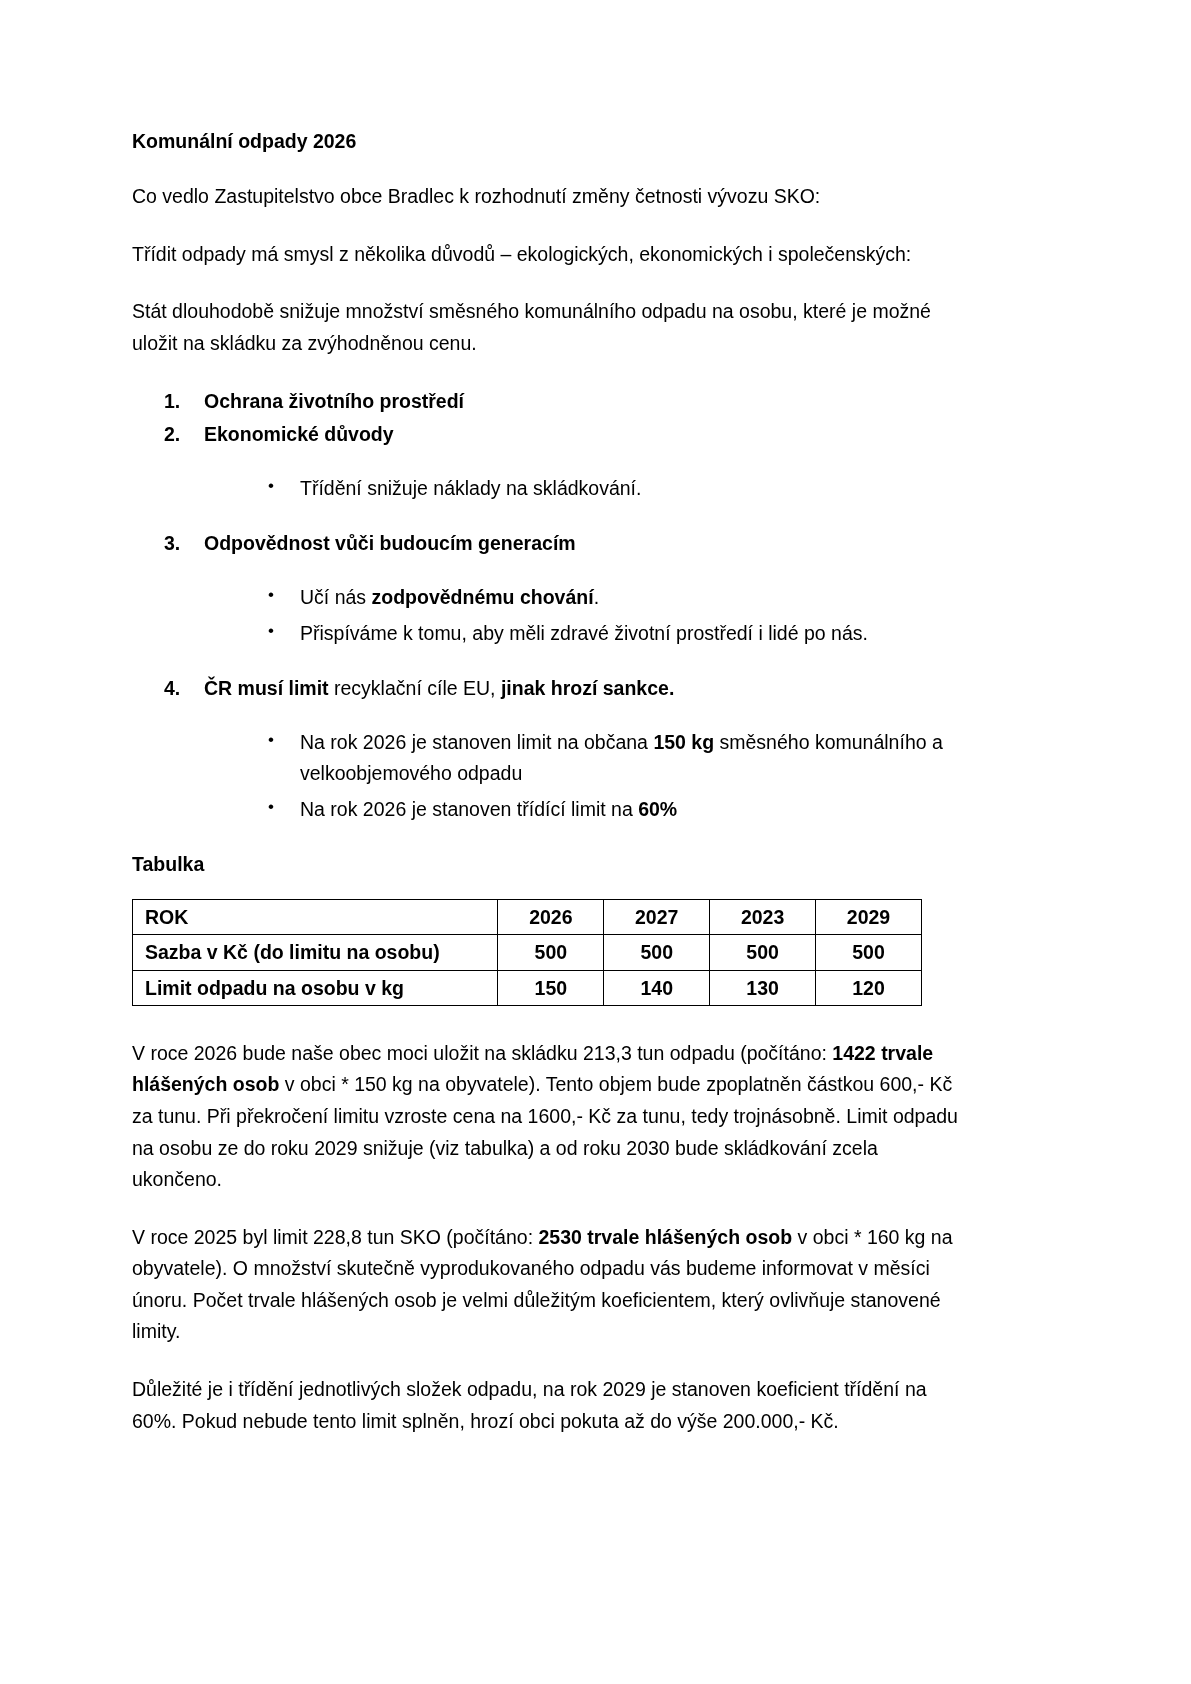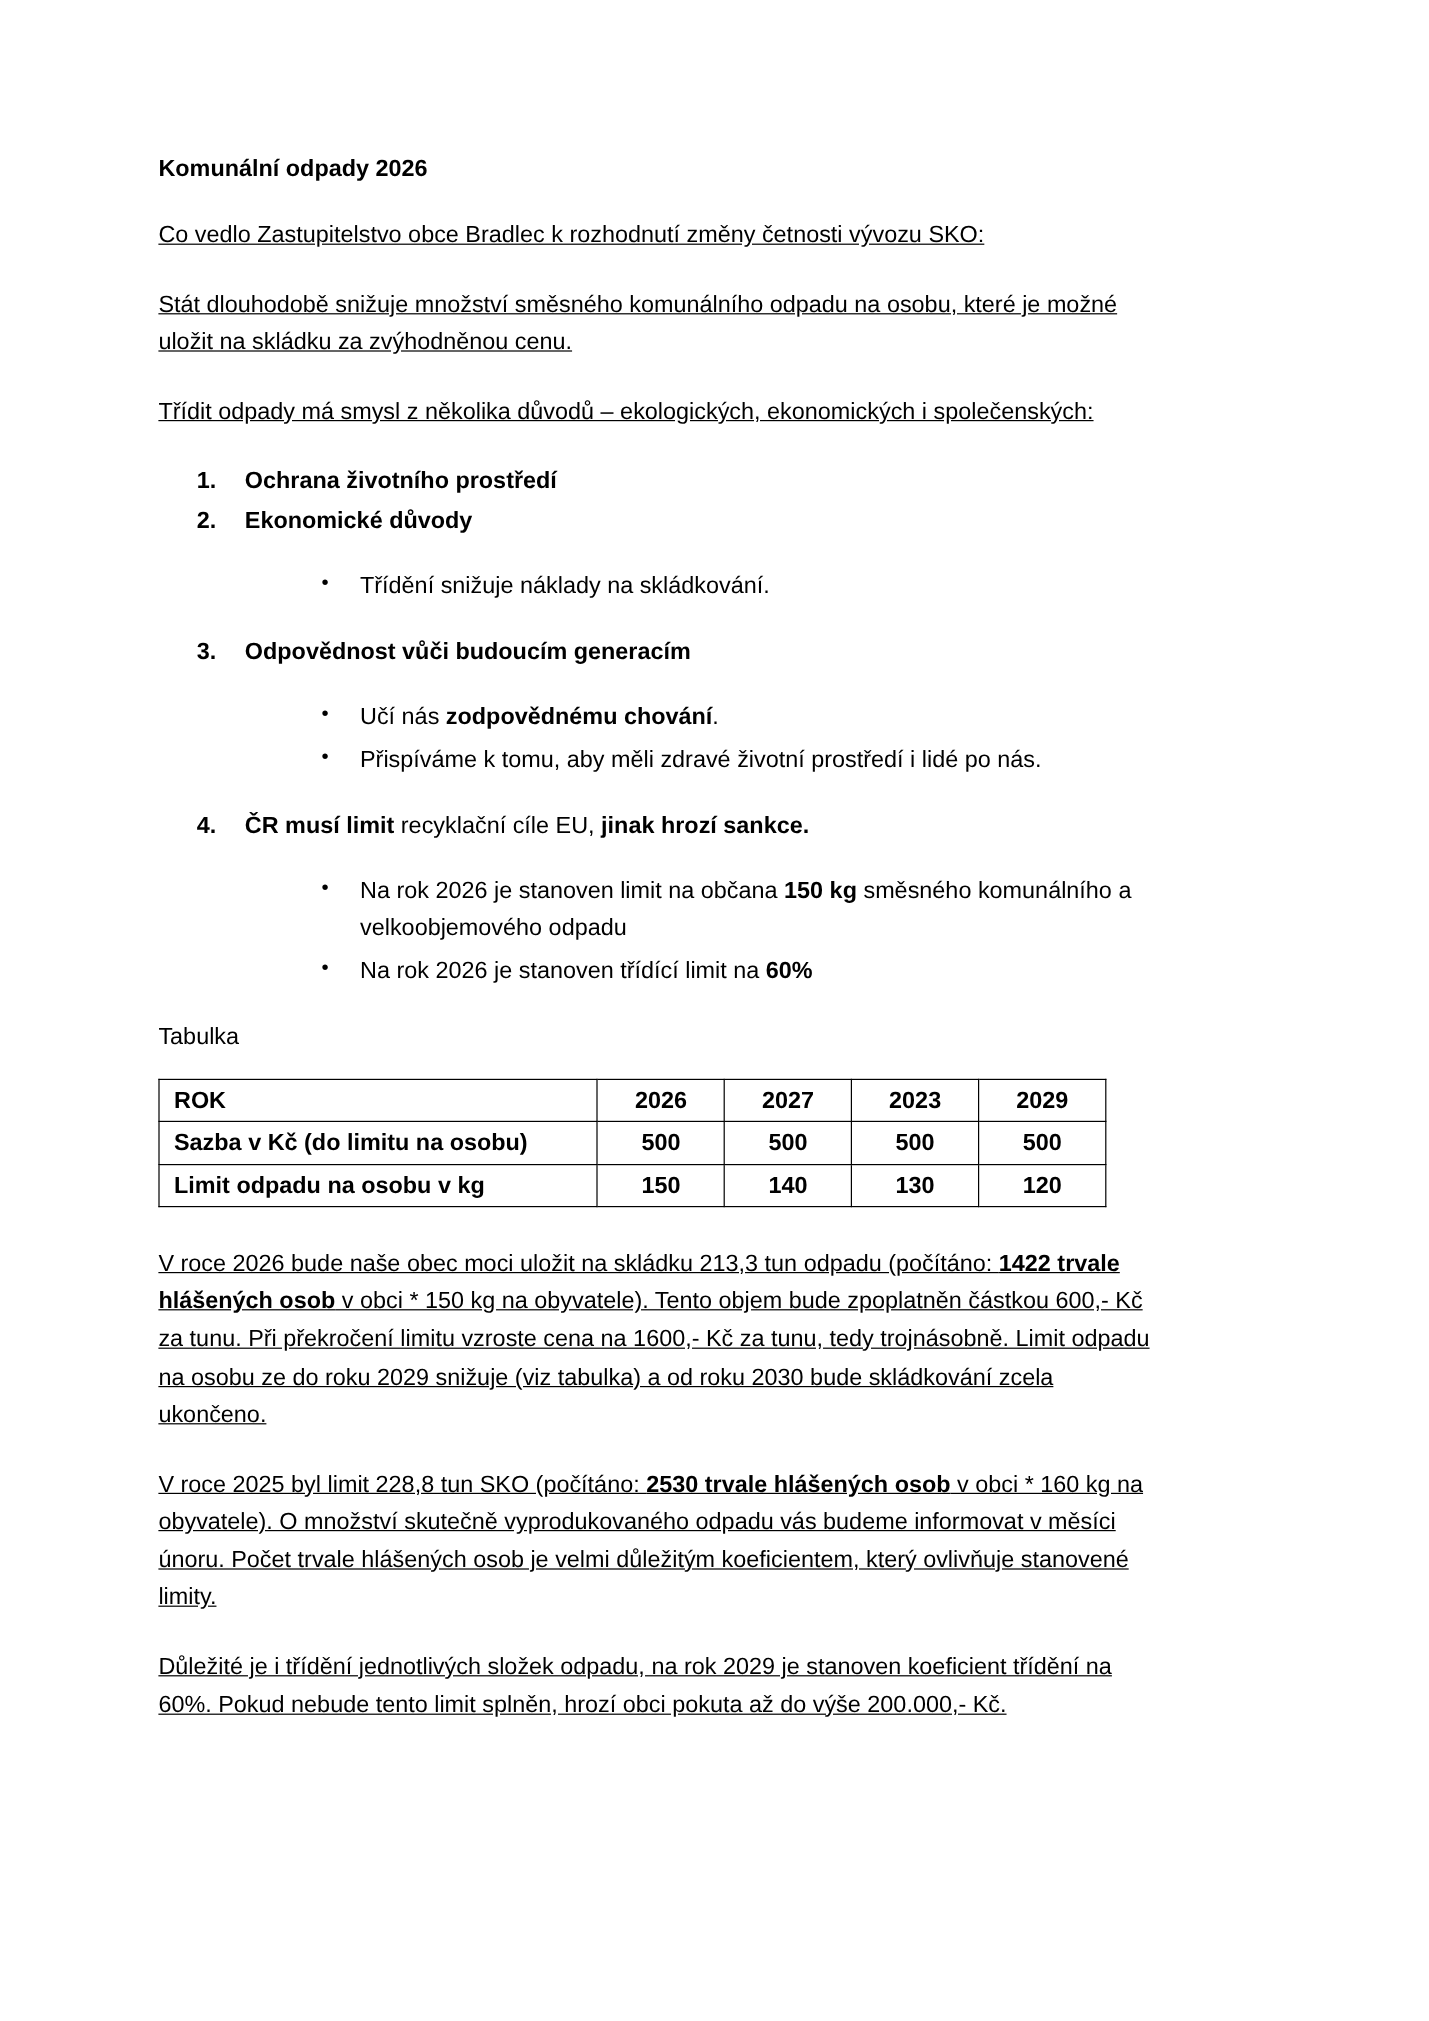--- a/index.html
+++ b/index.html
@@ -26,21 +26,20 @@
     line-height: 1.62;
   }
   h1.title {
     font-size: 19.5px;
     font-weight: bold;
     margin: 0 0 26px 0;
     line-height: 1.4;
   }
   p.para {
     margin: 0 0 26px 0;
-    text-decoration: underline;
   }
   b, strong { font-weight: bold; }
 
   ol.numlist {
     margin: 0;
     padding: 0;
     list-style: none;
   }
   ol.numlist > li {
     position: relative;
@@ -69,21 +68,21 @@
     margin-bottom: 4px;
     font-weight: normal;
   }
   ul.bullets > li .bul {
     position: absolute;
     left: 64px;
     top: -1px;
     font-size: 17px;
   }
   .sub-label {
-    font-weight: normal;
+    font-weight: bold;
     margin: 0 0 18px 0;
   }
   table.tab {
     border-collapse: collapse;
     width: 790px;
     margin: 0 0 32px 0;
     font-size: 19.5px;
   }
   table.tab td, table.tab th {
     border: 1.6px solid #000;
@@ -108,23 +107,23 @@
 </head>
 <body>
 
 <div class="page">
   <div class="doc">
 
     <h1 class="title">Komunální odpady 2026</h1>
 
     <p class="para">Co vedlo Zastupitelstvo obce Bradlec k rozhodnutí změny četnosti vývozu SKO:</p>
 
+    <p class="para">Třídit odpady má smysl z několika důvodů – ekologických, ekonomických i společenských:</p>
+
     <p class="para">Stát dlouhodobě snižuje množství směsného komunálního odpadu na osobu, které je možné uložit na skládku za zvýhodněnou cenu.</p>
-
-    <p class="para">Třídit odpady má smysl z několika důvodů – ekologických, ekonomických i společenských:</p>
 
     <ol class="numlist">
 
       <li>
         <span class="num">1.</span>
         <span>Ochrana životního prostředí</span>
       </li>
 
       <li>
         <span class="num">2.</span>

